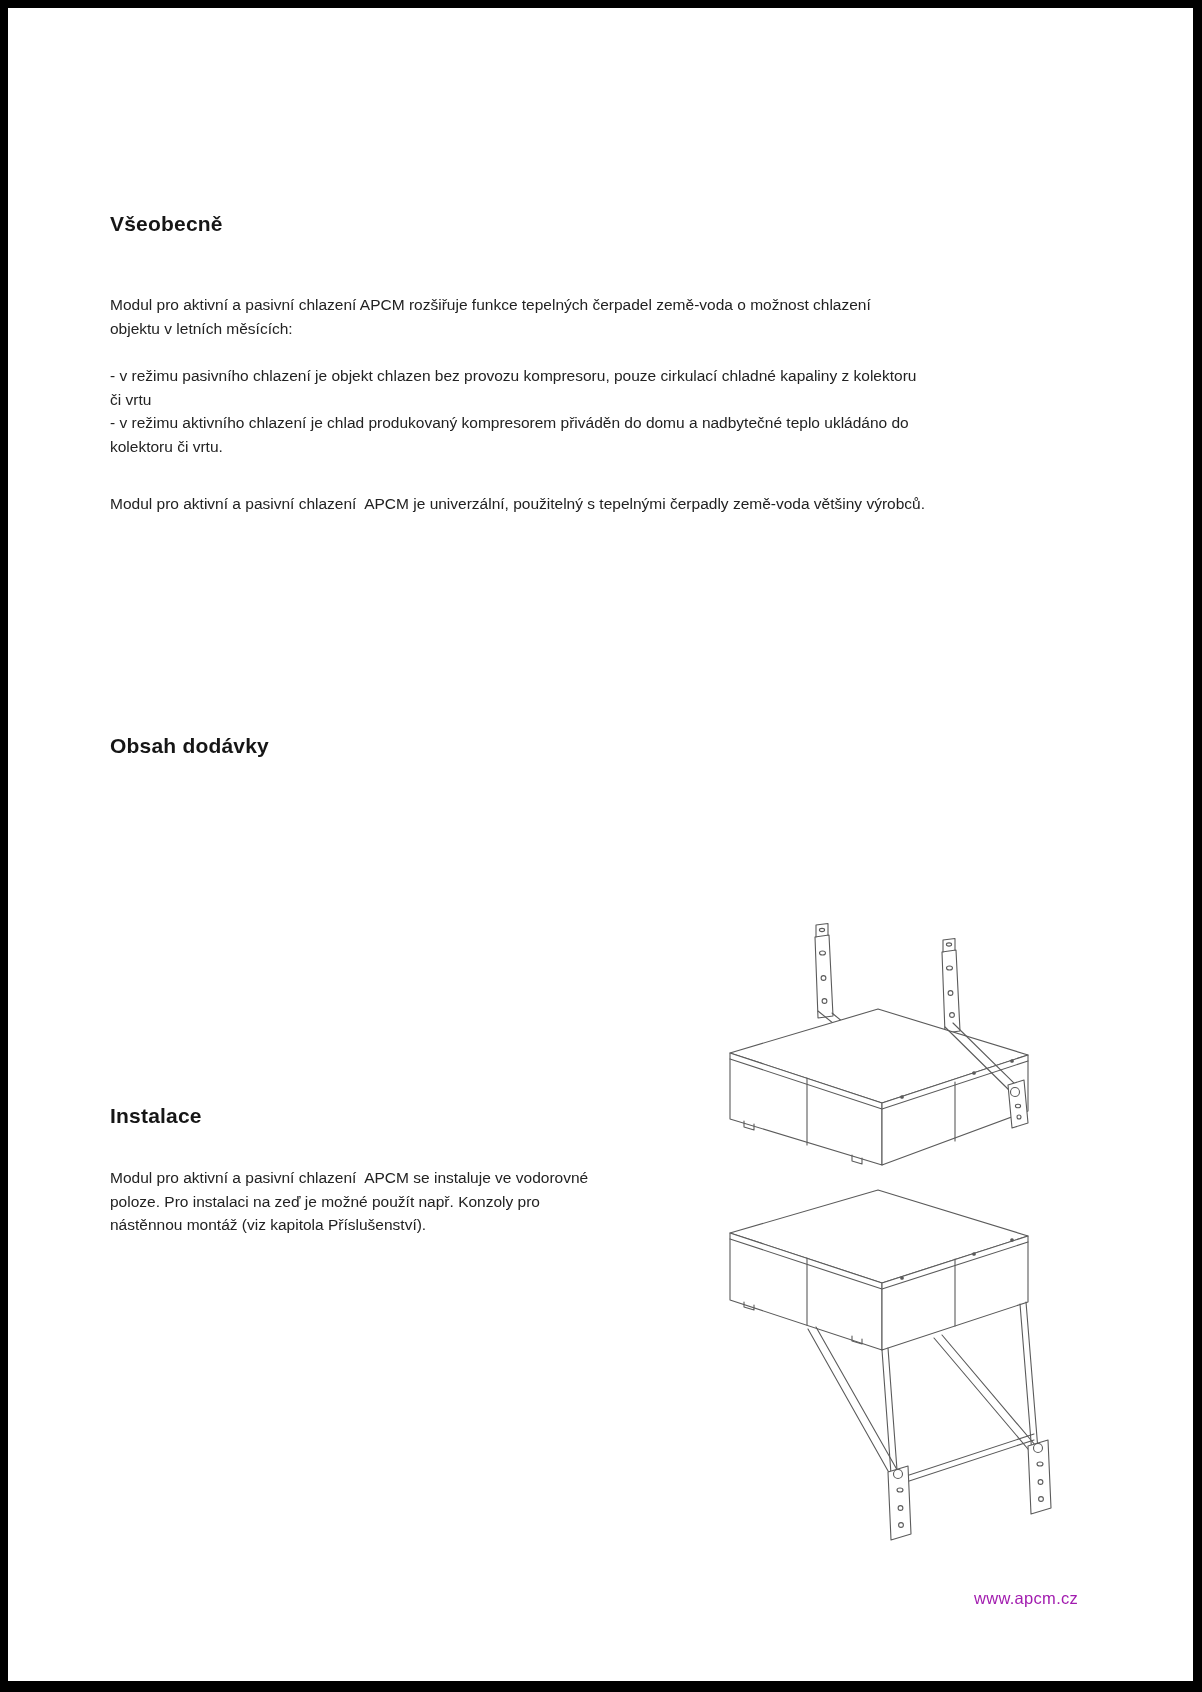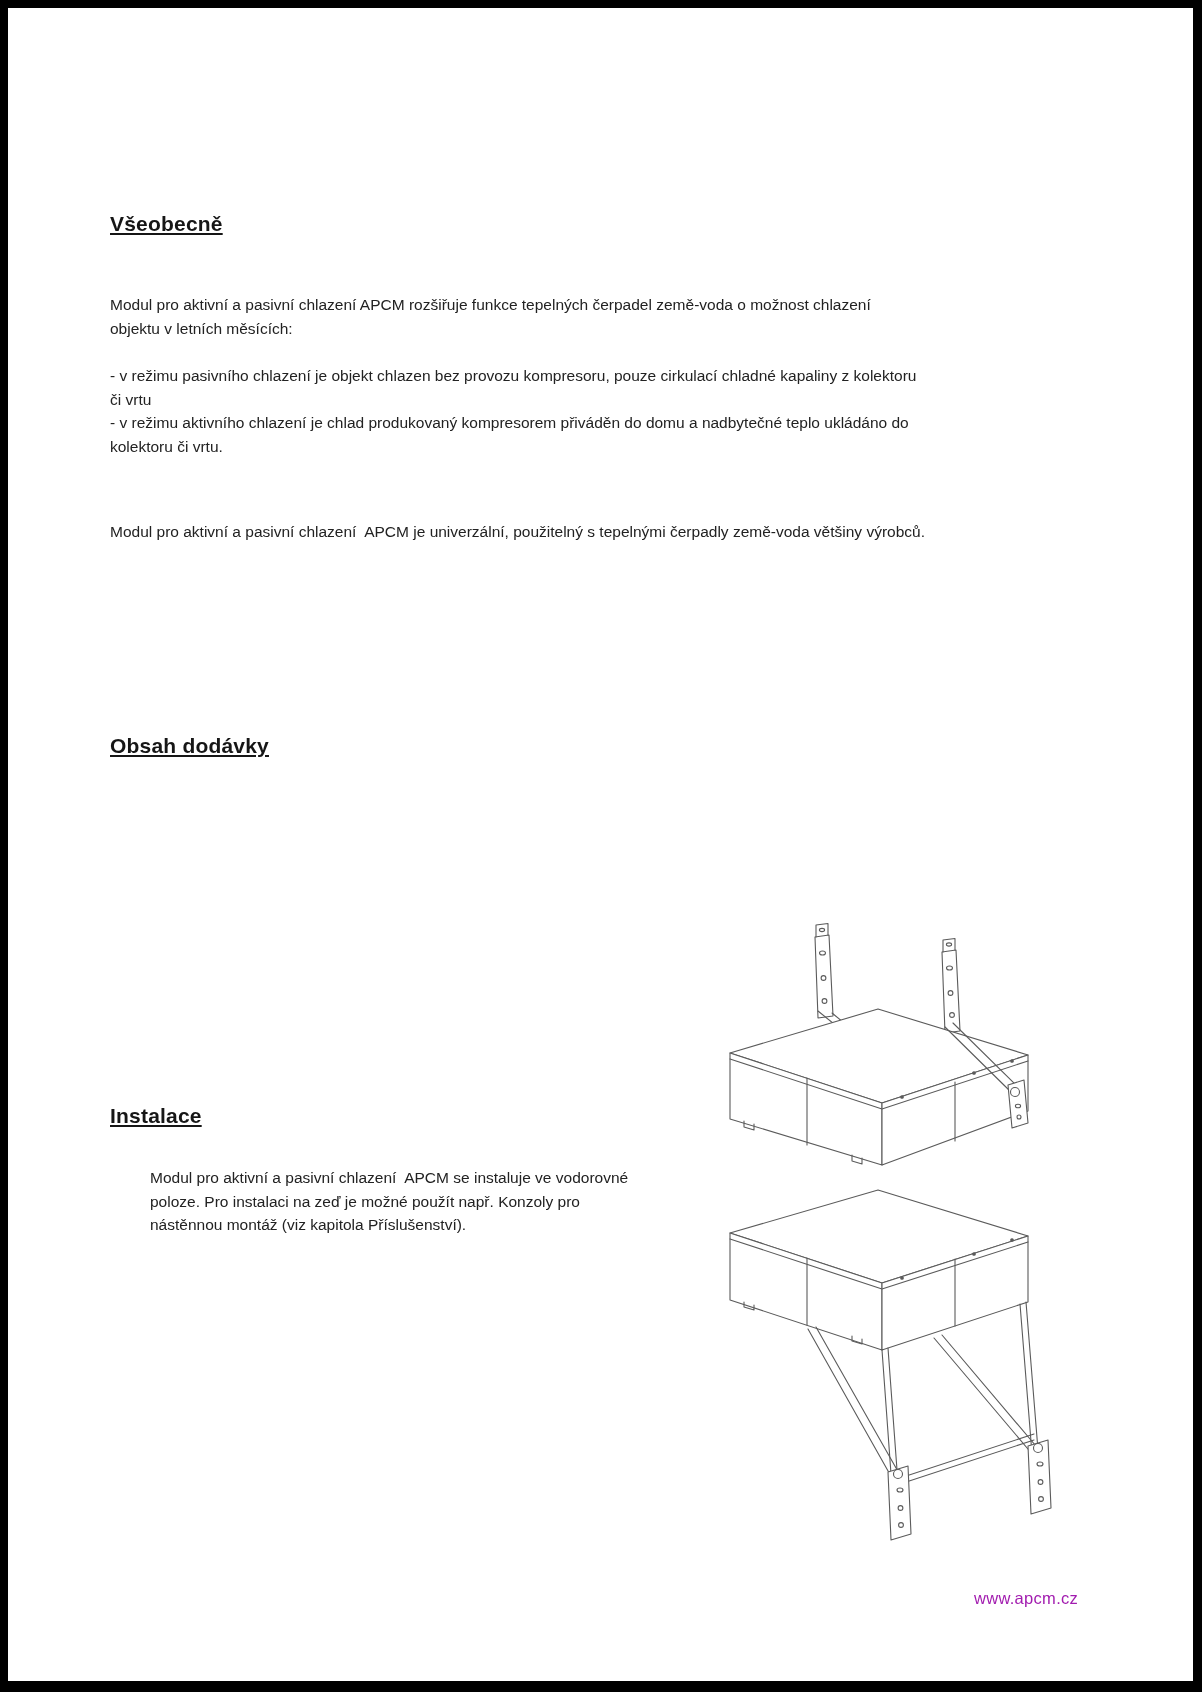--- a/index.html
+++ b/index.html
@@ -7,28 +7,28 @@
     width:1202px;height:1692px;position:relative;background:#000;
     font-family:"Liberation Sans","DejaVu Sans",sans-serif;
     -webkit-font-smoothing:antialiased;
   }
   .page{
     position:absolute;left:8px;top:8px;right:9px;bottom:11px;
     background:#ffffff;overflow:hidden;
   }
   .h1{
     position:absolute;left:102px;
-    font-size:21px;font-weight:700;color:#161616;letter-spacing:.2px;text-decoration:underline;
+    font-size:21px;font-weight:700;color:#161616;letter-spacing:.2px;
   }
   .body-text{
     position:absolute;left:102px;
     font-size:15.5px;line-height:23.5px;color:#222222;
     white-space:pre-wrap;
   }
-  .inst-col{position:absolute;left:102px;top:1158px;width:640px;margin-left:40px;}
+  .inst-col{position:absolute;left:102px;top:1158px;width:640px;}
   .inst-col p{
     margin:0 0 24px 0;font-size:15.5px;line-height:23.5px;color:#222222;
     white-space:pre-wrap;
   }
   .contents-list{position:absolute;left:102px;top:786px;}
   .contents-list div{
     font-size:15.5px;line-height:23.5px;color:#222222;white-space:pre-wrap;
   }
   .footer-url{
     position:absolute;left:966px;top:1581px;
@@ -45,21 +45,21 @@
   <div class="h1" style="top:204px;">Všeobecně</div>
 
   <div class="body-text" style="top:285px;width:980px;">Modul pro aktivní a pasivní chlazení APCM rozšiřuje funkce tepelných čerpadel země-voda o možnost chlazení
 objektu v letních měsících:</div>
 
   <div class="body-text" style="top:356px;width:980px;">- v režimu pasivního chlazení je objekt chlazen bez provozu kompresoru, pouze cirkulací chladné kapaliny z kolektoru
 či vrtu
 - v režimu aktivního chlazení je chlad produkovaný kompresorem přiváděn do domu a nadbytečné teplo ukládáno do
 kolektoru či vrtu.</div>
 
-  <div class="body-text" style="top:484px;width:1010px;margin-top:28px;">Modul pro aktivní a pasivní chlazení  APCM je univerzální, použitelný s tepelnými čerpadly země-voda většiny výrobců.</div>
+  <div class="body-text" style="top:484px;width:1010px;">Modul pro aktivní a pasivní chlazení  APCM je univerzální, použitelný s tepelnými čerpadly země-voda většiny výrobců.</div>
 
   <div class="h1" style="top:726px;">Obsah dodávky</div>
 
 
   <div class="h1" style="top:1096px;">Instalace</div>
 
   <div class="inst-col">
     <p>Modul pro aktivní a pasivní chlazení  APCM se instaluje ve vodorovné
 poloze. Pro instalaci na zeď je možné použít např. Konzoly pro
 nástěnnou montáž (viz kapitola Příslušenství).</p>

